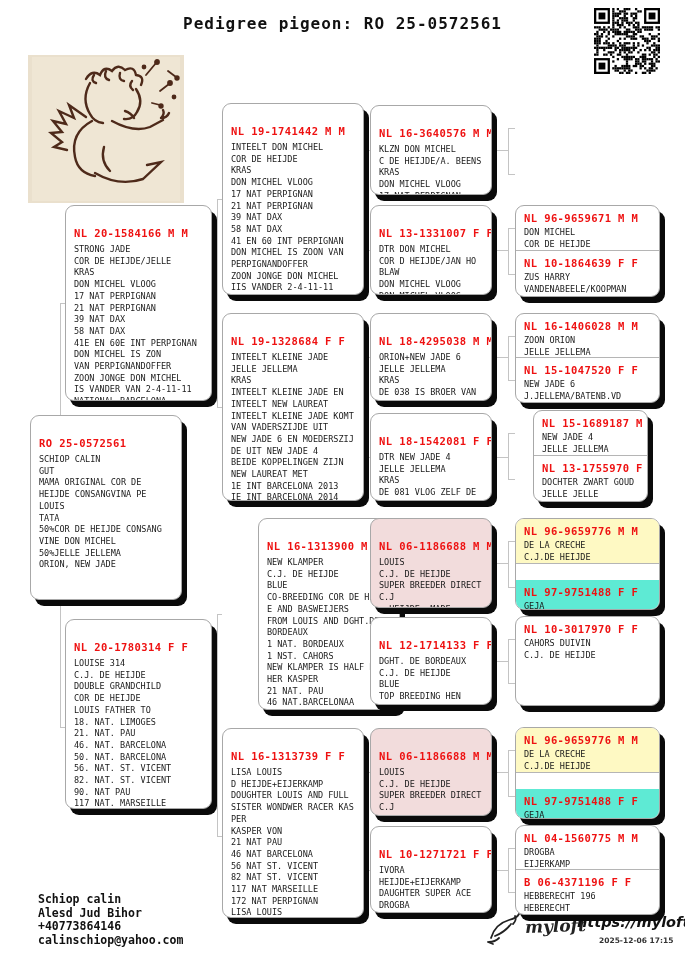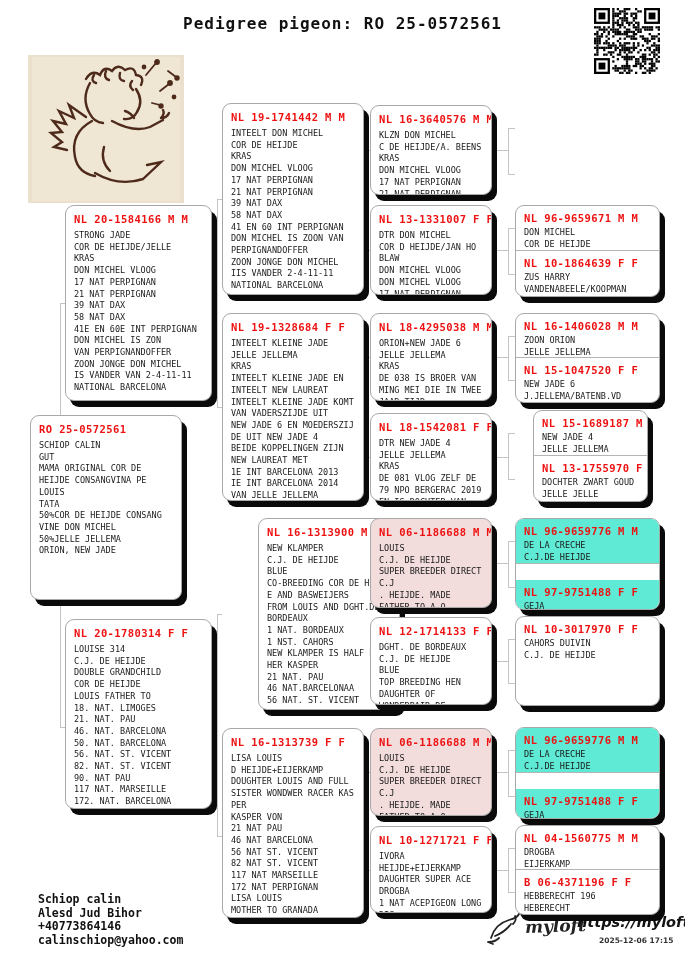--- a/index.html
+++ b/index.html
@@ -2,30 +2,30 @@
 <html><head>
 <meta charset="utf-8">
 <style>
   html,body{margin:0;padding:0;background:#fff;}
   #page{position:relative;width:685px;height:968px;background:#ffffff;overflow:hidden;
         font-family:"DejaVu Sans Mono","Liberation Mono",monospace;}
   .page-title{position:absolute;top:14px;left:0;width:100%;text-align:center;
         font-size:16px;font-weight:bold;letter-spacing:1px;color:#111;}
   
   .box{position:absolute;background:#fff;border:1px solid #a8a8a8;border-radius:9px;
-       box-shadow:5px 6px 0 #0a0a0a;padding:7px 8px;box-sizing:border-box;overflow:hidden;z-index:2;}
+       box-shadow:5px 6px 0 #0a0a0a;padding:21px 8px;box-sizing:border-box;overflow:hidden;z-index:2;}
   .ring{color:#ee1111;font-weight:bold;font-size:10.5px;letter-spacing:.4px;margin-bottom:5px;white-space:nowrap;}
   .body{color:#1a1a1a;font-size:8.5px;line-height:11.7px;white-space:pre-line;}
   .pink{background:#f2dcdc;}
   
   .pairbox{padding:0;}
   .sect{padding:6px 8px 4px 8px;box-sizing:border-box;height:50%;}
   .sect.top{border-bottom:1px solid #b5b5b5;}
   .sect .ring{margin-bottom:3px;}
-  .yellow{background:#5eead4;}
+  .yellow{background:#fef9c3;}
   .blue{background:#5eead4;margin-top:16px;}
   
   .conn{position:absolute;background:#c4c4c4;z-index:1;}
   
   .angel{position:absolute;left:28px;top:55px;width:156px;height:148px;}
   .qr{position:absolute;left:594px;top:8px;width:66px;height:66px;}
   
   .contact{position:absolute;left:38px;top:893px;font-weight:bold;font-size:11.5px;
            line-height:13.5px;color:#111;}
   .brand{position:absolute;left:485px;top:910px;width:190px;height:50px;}

